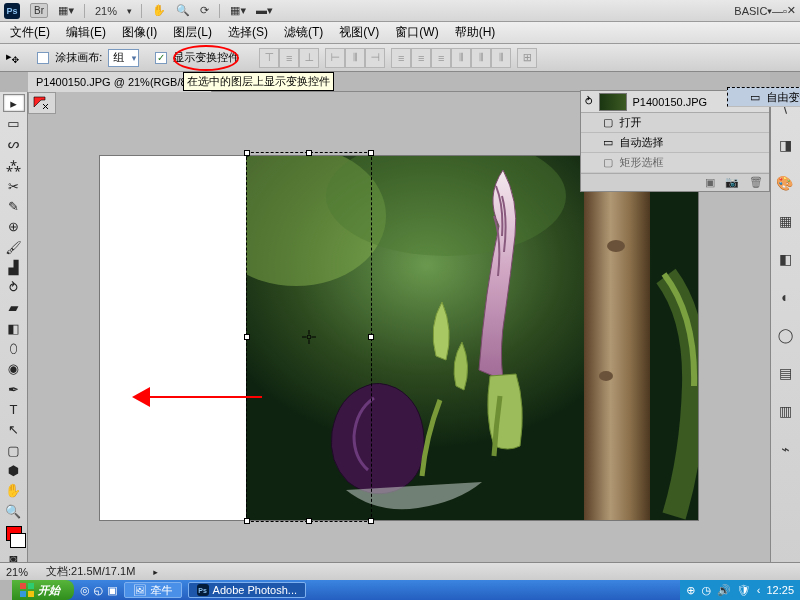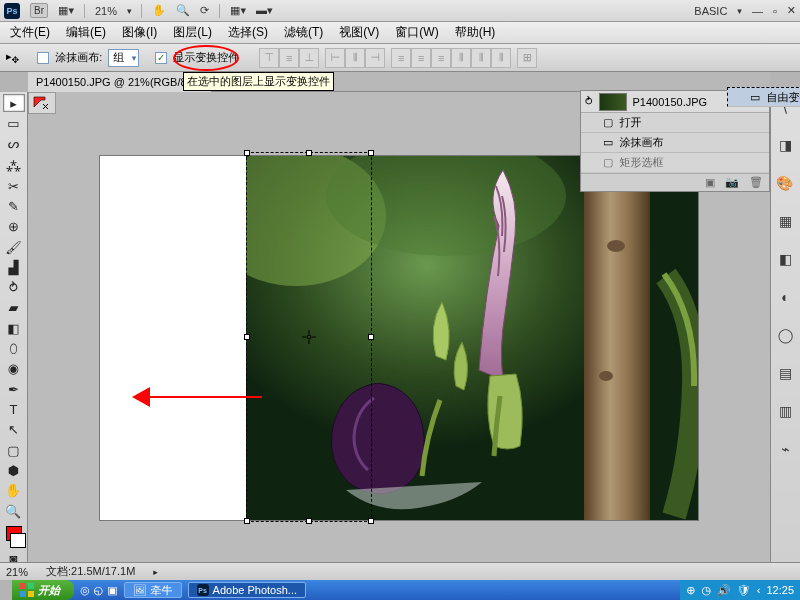--- a/index.html
+++ b/index.html
@@ -1,20 +1,20 @@
 <!DOCTYPE html>
 <html><head>
 <meta charset="utf-8">
 <style>
 * { margin: 0; padding: 0; box-sizing: border-box; font-family: "Microsoft YaHei", Tahoma, sans-serif; }
 body { width: 800px; height: 600px; background: #b4b4b4; overflow: hidden; }
 .topbar { height: 22px; background: linear-gradient(#e8e8e8,#d6d6d6); border-bottom:1px solid #9a9a9a; display:flex; align-items:center; padding:0 4px; gap:10px; font-size:11px; color:#333; }
 .ps-icon { width:16px; height:16px; background:#031c3a; border-radius:3px; font-size:9px; font-weight:bold; color:#88bdec; display:flex; align-items:center; justify-content:center;}
 .topbar .sep{ width:1px; height:14px; background:#aaa;}
-.topbar .right{ margin-left:auto; display:flex; gap:10px; align-items:center;}
+.topbar .right{ margin-left:auto; display:flex; align-items:center;}
 .menubar { height:22px; background:linear-gradient(#efefef,#dedede); border-bottom:1px solid #9a9a9a; display:flex; align-items:center; padding:1px 6px; gap:8px; font-size:12px; color:#000;}
 .menubar span { padding:2px 4px; }
 .optbar { height:28px; background:linear-gradient(#e7e7e7,#cfcfcf); border-bottom:1px solid #888; display:flex; align-items:center; gap:6px; padding:0 6px; font-size:11px;}
 .dropdown{border:1px solid #7a9ac0; background:#fff; height:18px; display:flex; align-items:center; padding:0 14px 0 4px; position:relative;}
 .dropdown::after{content:"▾"; position:absolute; right:2px; font-size:9px; color:#5274a5;}
 .ellipse{ position:absolute; left:173px; top:45px; width:66px; height:26px; border:2px solid #ff0000; border-radius:50%; z-index:50; pointer-events:none;}
 .tooltip{ position:absolute; left:183px; top:72px; background:#ffffe1; border:1px solid #000; font-size:11px; padding:1px 3px; z-index:40;}
 .tabrow{ height:20px; background:#b8b8b8; display:flex; align-items:center; border-bottom:1px solid #888; font-size:11px;}
 .tab{ background:#d8d8d8; height:20px; display:flex; align-items:center; padding:0 8px; border-right:1px solid #999; gap:6px;}
 .tab .x{color:#888; font-size:12px;}
@@ -256,21 +256,21 @@
     <span>⥁</span>
     <div class="thumb"></div>
     <span>P1400150.JPG</span>
   </div>
   <div class="row">
       <span>▢</span>
       <span>打开</span>
     </div>
   <div class="row">
       <span>▭</span>
-      <span>涂抹画布</span>
+      <span>自动选择</span>
     </div>
   <div class="row sel">
       <span>▭</span>
       <span>自由变换</span>
     </div>
   <div class="row" style="opacity:.55">
       <span>▢</span>
       <span>矩形选框</span>
     </div>
   <div class="ft">

